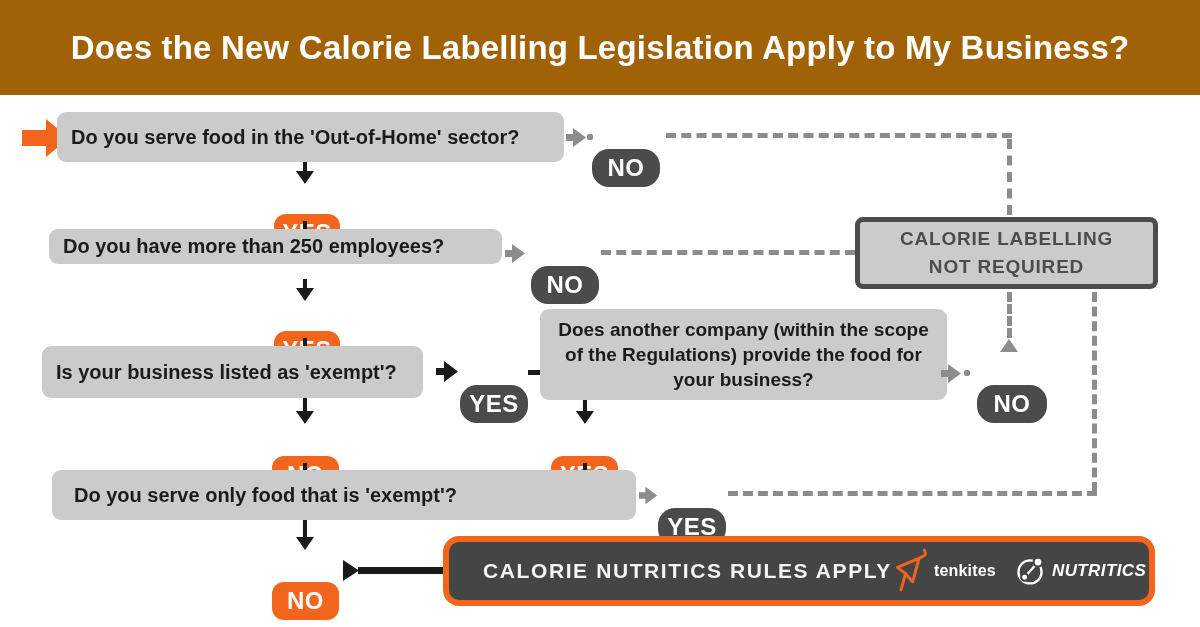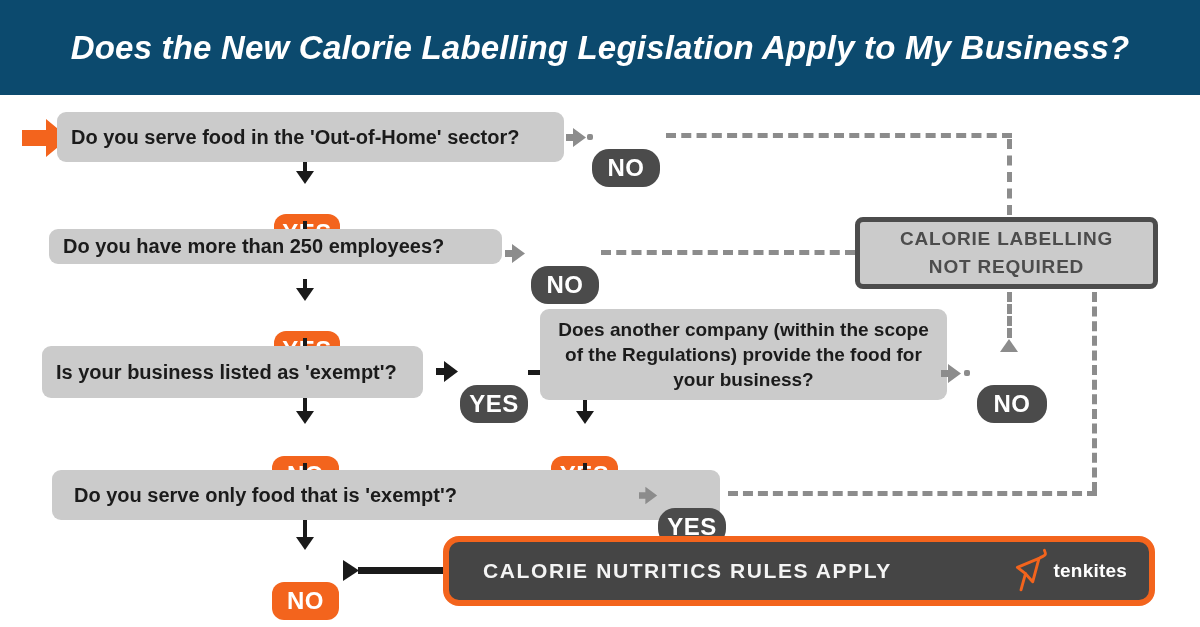--- a/index.html
+++ b/index.html
@@ -1,21 +1,21 @@
 <!DOCTYPE html>
 <html><head>
 <meta charset="utf-8">
 <style>
   html,body{margin:0;padding:0;}
   body{font-family:"Liberation Sans", sans-serif; background:#ffffff;}
   .stage{position:relative;width:1200px;height:627px;background:#ffffff;overflow:hidden;}
 
   
-  .header{position:absolute;left:0;top:0;width:1200px;height:95px;background:#0c4a6e;
-          display:flex;align-items:center;justify-content:center;font-style:italic;}
+  .header{position:absolute;left:0;top:0;width:1200px;height:95px;background:#a16207;
+          display:flex;align-items:center;justify-content:center;}
   .header h1{margin:0;color:#ffffff;font-size:33px;font-weight:700;letter-spacing:0.2px;white-space:nowrap;}
 
   
   .qbox{position:absolute;background:#cbcbcb;border-radius:9px;display:flex;align-items:center;
         color:#1b1b1b;font-size:20px;font-weight:700;padding:0 14px;box-sizing:border-box;}
   .qbox.center{justify-content:center;text-align:center;line-height:1.32;font-size:19px;}
 
   
   .badge{position:absolute;display:flex;align-items:center;justify-content:center;
          color:#ffffff;font-weight:700;font-size:24px;letter-spacing:0.5px;margin-top:31px;}
@@ -38,21 +38,21 @@
   .not-required{position:absolute;left:855px;top:217px;width:303px;height:72px;box-sizing:border-box;
         background:#cbcbcb;border:5px solid #4c4c4c;border-radius:8px;display:flex;align-items:center;
         justify-content:center;text-align:center;color:#4c4c4c;font-size:19px;font-weight:700;
         letter-spacing:0.8px;line-height:1.45;padding:0 20px;}
   .rules-apply{position:absolute;left:443px;top:536px;width:712px;height:70px;box-sizing:border-box;
         background:#454545;border:6px solid #f3641d;border-radius:16px;display:flex;align-items:center;
         padding:0 22px 0 34px;}
   .rules-apply .rules-text{color:#f4f4f4;font-size:21px;font-weight:700;letter-spacing:1.6px;white-space:nowrap;}
   .logos{margin-left:auto;display:flex;align-items:center;gap:18px;}
   .brand{display:flex;align-items:center;gap:6px;}
-  .brand .tk-text{color:#ffffff;font-size:19px;font-weight:700;letter-spacing:0.2px;}
+  .brand .tk-text{color:#ffffff;font-size:16px;font-weight:700;letter-spacing:0.2px;}
   .brand .nt-text{color:#ffffff;font-size:17px;font-weight:700;font-style:italic;letter-spacing:0.4px;}
 </style>
 </head>
 <body>
 
 <div class="stage">
 
   <div class="header">
     <h1>Does the New Calorie Labelling Legislation Apply to My Business?</h1>
   </div>
@@ -144,21 +144,21 @@
   </div>
   <div class="vline" style="left:303px;top:463px;height:7px;"></div>
 
   <div class="vline" style="left:583px;top:400px;height:12px;"></div>
   <div class="tri-down" style="left:576px;top:411px;"></div>
   <div class="badge orange" style="left:551px;top:425px;width:67px;height:38px;">
     <span>YES</span>
   </div>
   <div class="vline" style="left:583px;top:463px;height:7px;"></div>
 
-  <div class="qbox" style="left:52px;top:470px;width:668px;height:50px;padding-left:22px;">
+  <div class="qbox" style="left:52px;top:470px;width:584px;height:50px;padding-left:22px;">
     <span>Do you serve only food that is 'exempt'?</span>
   </div>
   <div class="icon" style="left:639px;top:486px;">
     <svg width="20" height="19" viewBox="0 0 22 19">
         <path d="M0 6 h7 v-6 l13 9.5 -13 9.5 v-6 h-7 z" fill="#8c8c8c"></path>
       </svg>
   </div>
   <div class="badge dark" style="left:658px;top:477px;width:68px;height:38px;">
     <span>YES</span>
   </div>
@@ -183,16 +183,27 @@
       <div class="brand">
         <span style="line-height:0;">
           <svg width="36" height="48" viewBox="0 0 40 52">
             <path d="M30 12 C36 8 39 10 36 3" fill="none" stroke="#f3641d" stroke-width="3.2" stroke-linecap="round"></path>
             <path d="M6 22 L30 12 L23 38 L15 29 Z" fill="none" stroke="#f3641d" stroke-width="3.2" stroke-linejoin="round"></path>
             <path d="M15 29 L10 47" fill="none" stroke="#f3641d" stroke-width="3.2" stroke-linecap="round"></path>
           </svg>
         </span>
         <span class="tk-text">tenkites</span>
       </div>
+      <div class="brand">
+        <span style="line-height:0;">
+          <svg width="32" height="32" viewBox="0 0 36 36">
+            <circle cx="18" cy="19" r="13" fill="none" stroke="#ffffff" stroke-width="2.6"></circle>
+            <line x1="12" y1="25" x2="27" y2="8" stroke="#ffffff" stroke-width="2.6"></line>
+            <circle cx="27" cy="8" r="5" fill="#ffffff" stroke="#454545" stroke-width="2.4"></circle>
+            <circle cx="12" cy="25" r="4" fill="#ffffff" stroke="#454545" stroke-width="2.4"></circle>
+          </svg>
+        </span>
+        <span class="nt-text">NUTRITICS</span>
+      </div>
     </div>
   </div>
 
 </div>
 
 </body></html>

